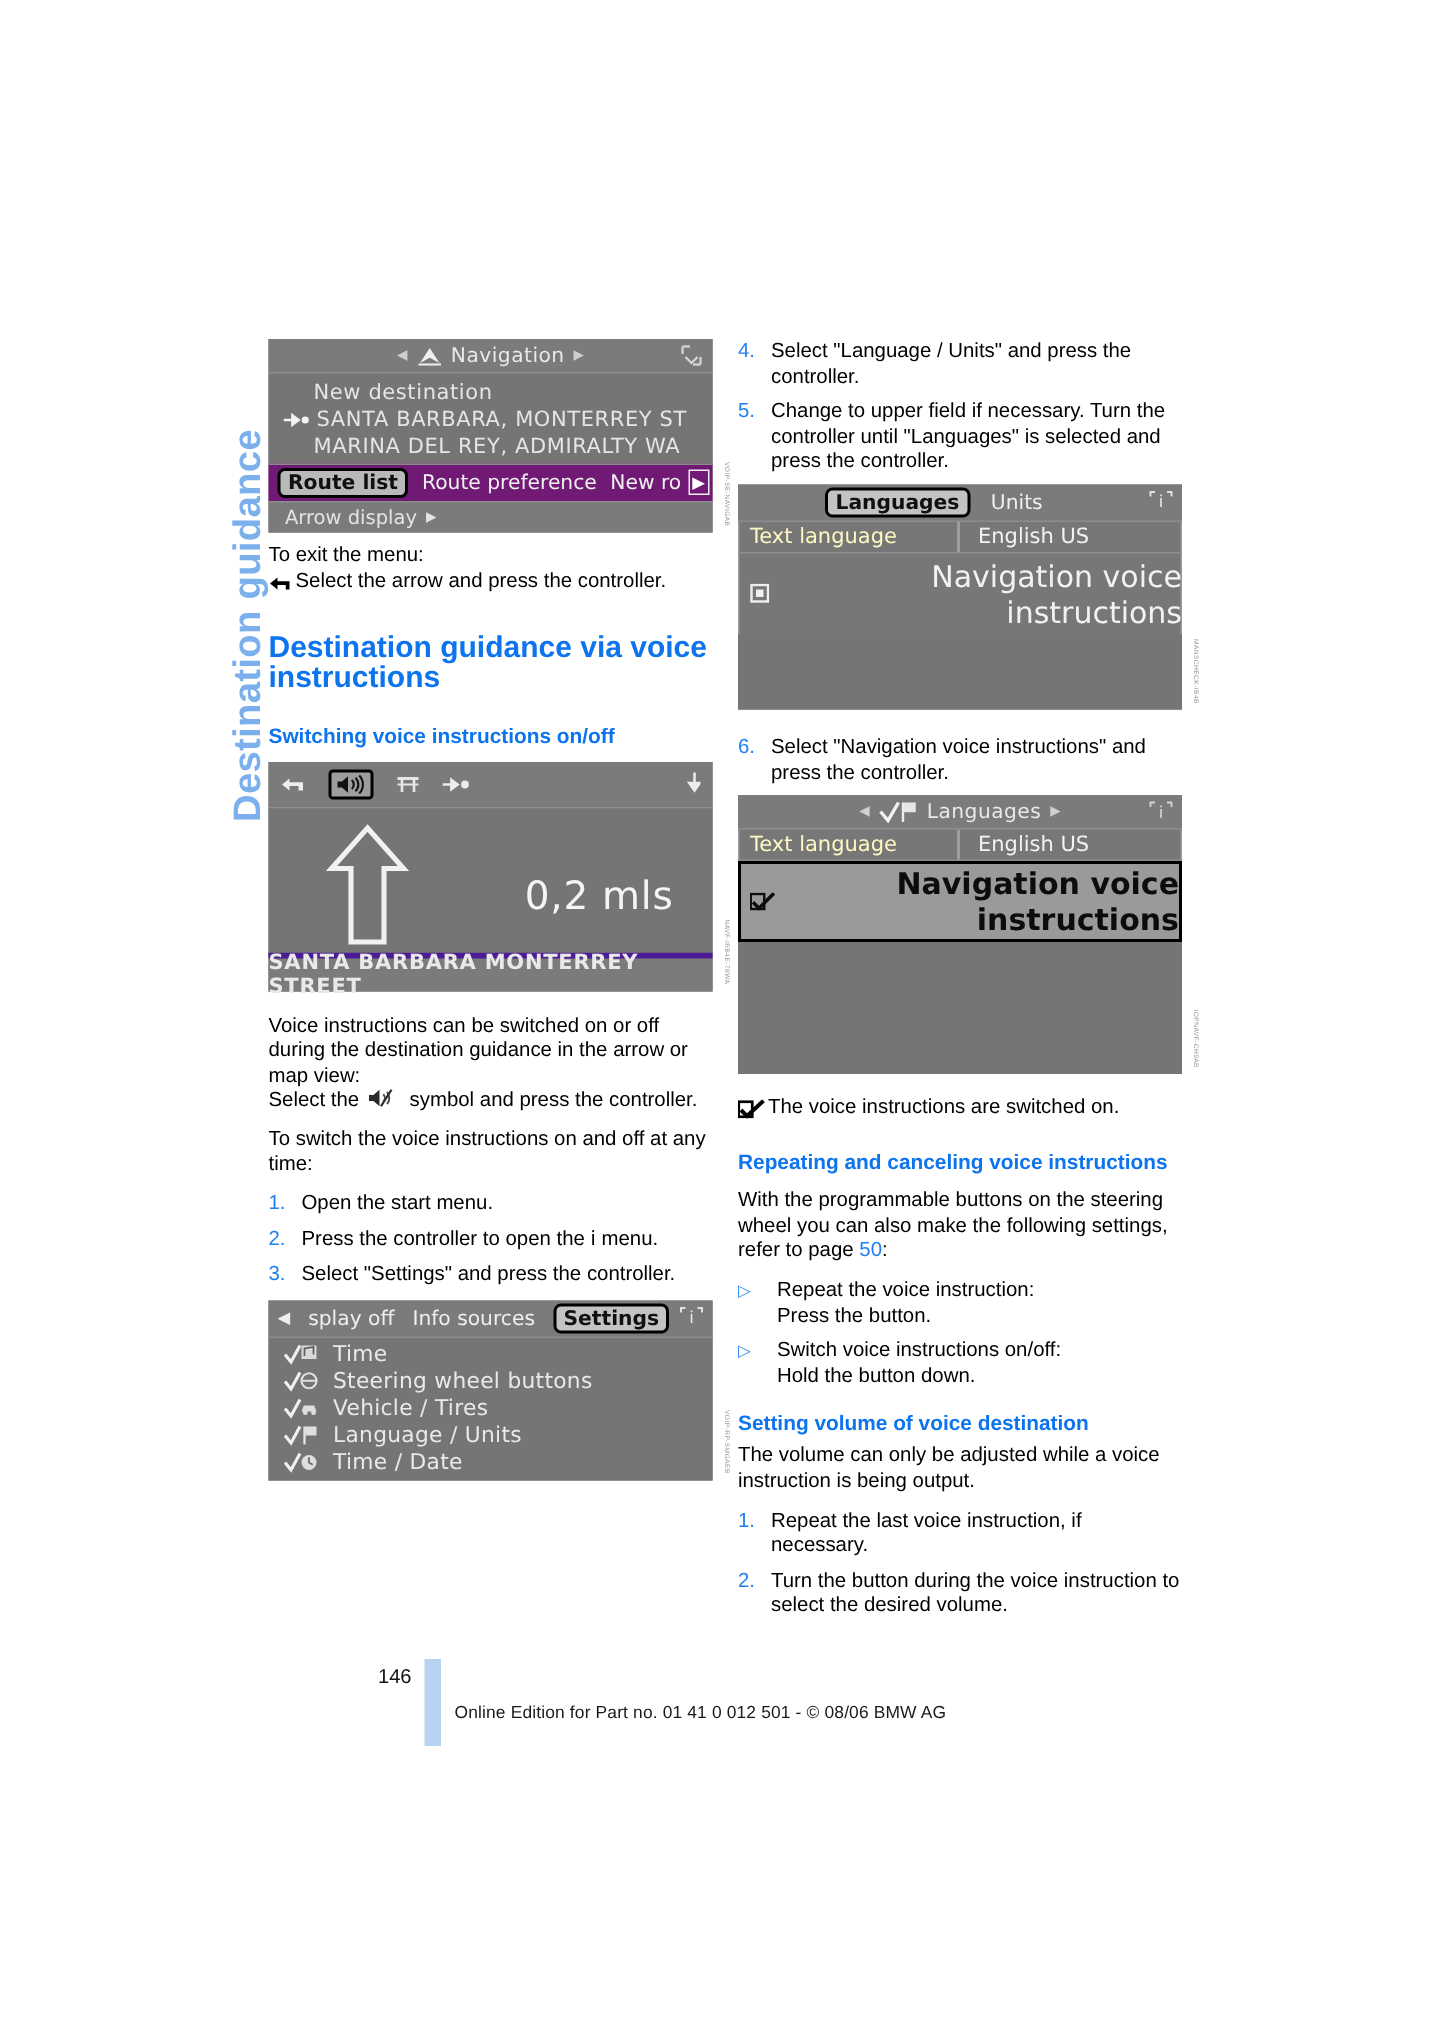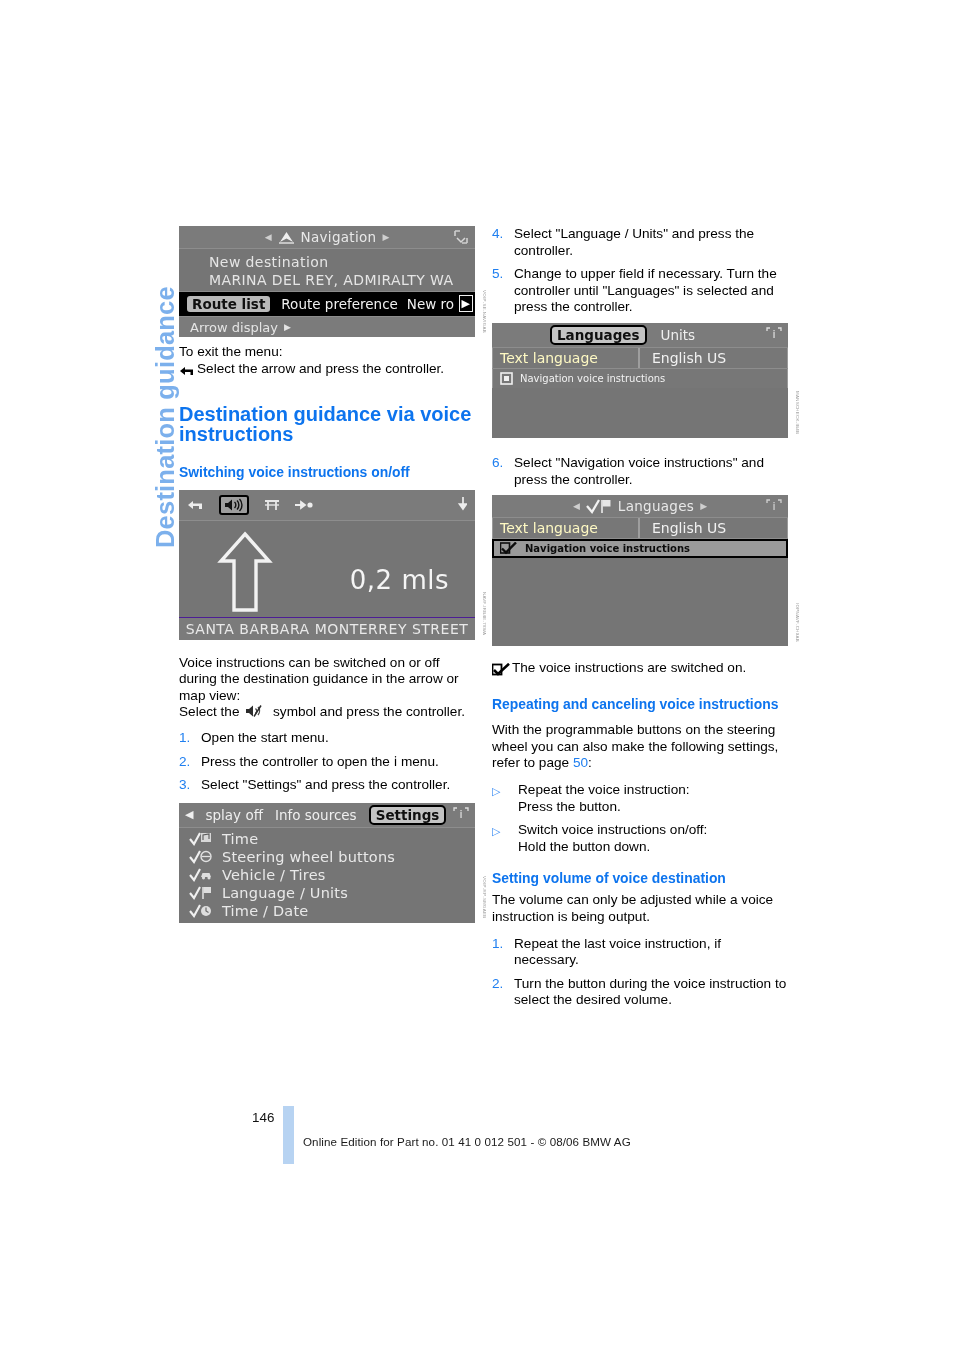--- a/index.html
+++ b/index.html
@@ -64,21 +64,21 @@
     position:absolute;right:6px;top:3px;
     width:16px;height:16px;opacity:.85;
   }
   .scr-body{background:#757575;padding:4px 0 2px 0;}
   .line{
     font-size:14px;letter-spacing:.4px;color:#e5e5e5;
     padding:1px 0 1px 10px;white-space:nowrap;
   }
   .line.ind{padding-left:30px;}
   .scr-tabs{
-    background:#000000;
+    background:#701a75;
     border-top:1px solid #8b8b8b;
     display:flex;align-items:center;
     height:24px;position:relative;
     padding-left:6px;
   }
   .tabitem{font-size:13.5px;color:#f0f0f0;margin-right:9px;white-space:nowrap;}
   .tabitem.sel{
     background:#b9b9b9;color:#101010;
     border:2px solid #000;border-radius:5px;
     padding:0 5px;margin-right:9px;font-weight:bold;
@@ -108,36 +108,37 @@
   }
   .guid-arrow{position:absolute;left:38px;top:10px;}
   .guid-dist{
     position:absolute;right:26px;top:44px;
     font-size:26px;color:#f5f5f5;letter-spacing:.5px;
   }
   .guid-street{
     background:#7b7b7b;height:22px;
     display:flex;align-items:center;justify-content:center;
     font-size:14px;color:#e9e9e9;letter-spacing:.5px;
-    border-top:1px solid #4c1d95;
+    border-top:4px solid #4c1d95;
+    font-weight:bold;
   }
 
   
   .row2{display:flex;border-bottom:1px solid #8d8d8d;}
   .cellL{
     width:50%;padding:2px 0 2px 8px;font-size:14px;color:#fef9c3;
     border-right:2px solid #9e9e9e;box-sizing:border-box;
   }
   .cellR{
     width:50%;padding:2px 0 2px 12px;font-size:14px;color:#f2f2f2;
     box-sizing:border-box;
   }
   .chkrow{
     display:flex;align-items:center;gap:7px;
-    padding:3px 0 3px 8px;font-size:10px;color:#f2f2f2;
+    padding:3px 0 3px 8px;font-size:20px;color:#f2f2f2;text-align:right;
   }
   .chkrow.sel{
     background:#9a9a9a;color:#0c0c0c;border:2px solid #000;
     font-weight:bold;padding:1px 0 1px 6px;
   }
   .fill{background:#757575;}
 
   
   .set-top{
     background:#7b7b7b;height:24px;
@@ -222,20 +223,29 @@
         <span class="corner-ic">
           <svg width="16" height="16" viewBox="0 0 16 16">
             <path d="M2 2 L2 7 M2 2 L7 2" stroke="#dedede" stroke-width="1.6" fill="none"></path>
             <path d="M14 14 L14 9 M14 14 L9 14" stroke="#dedede" stroke-width="1.6" fill="none"></path>
             <path d="M4 9 L8 13 L12 9" stroke="#e8e8e8" stroke-width="1.5" fill="none"></path>
           </svg>
         </span>
       </div>
       <div class="scr-body">
         <div class="line ind">New destination</div>
+        <div class="line" style="display:flex;align-items:center;">
+          <span style="margin-right:4px;">
+            <svg width="18" height="10" viewBox="0 0 18 10">
+              <path d="M0 5 L9 5 M6 2 L10 5 L6 8 Z" stroke="#f2f2f2" stroke-width="1.8" fill="#f2f2f2"></path>
+              <circle cx="14.5" cy="5" r="2.4" fill="#f2f2f2"></circle>
+            </svg>
+          </span>
+          <span>SANTA BARBARA, MONTERREY ST</span>
+        </div>
         <div class="line ind">MARINA DEL REY, ADMIRALTY WA</div>
       </div>
       <div class="scr-tabs">
         <span class="tabitem sel">Route list</span>
         <span class="tabitem">Route preference</span>
         <span class="tabitem">New ro</span>
         <span style="position:absolute;right:2px;top:3px;border:1.5px solid #efefef;padding:0 2px;font-size:11px;line-height:15px;">▶</span>
       </div>
       <div class="scr-foot">
         <span>Arrow display</span>
@@ -313,20 +323,21 @@
       <span style="display:inline-block;vertical-align:-2px;margin:0 2px;">
         <svg width="22" height="14" viewBox="0 0 22 14">
           <path d="M1 5 L4 5 L8 1.5 L8 12.5 L4 9 L1 9 Z" fill="#2b2b2b"></path>
           <path d="M10.5 4.5 A3.6 3.6 0 0 1 10.5 9.5" stroke="#4a4a4a" stroke-width="1.3" fill="none"></path>
           <path d="M13 3 A6 6 0 0 1 13 11" stroke="#4a4a4a" stroke-width="1.3" fill="none"></path>
           <path d="M9 12.5 L16 1.5" stroke="#2b2b2b" stroke-width="1.5"></path>
         </svg>
       </span>
       <span>symbol and press the controller.</span>
     </div>
+    <div class="p" style="margin-bottom:10px;">To switch the voice instructions on and off at any time:</div>
 
     <div class="ol">
       <div class="li">
         <span class="num">1.</span>
         <span class="txt">Open the start menu.</span>
       </div>
       <div class="li">
         <span class="num">2.</span>
         <span class="txt">Press the controller to open the ℹ menu.</span>
       </div>

